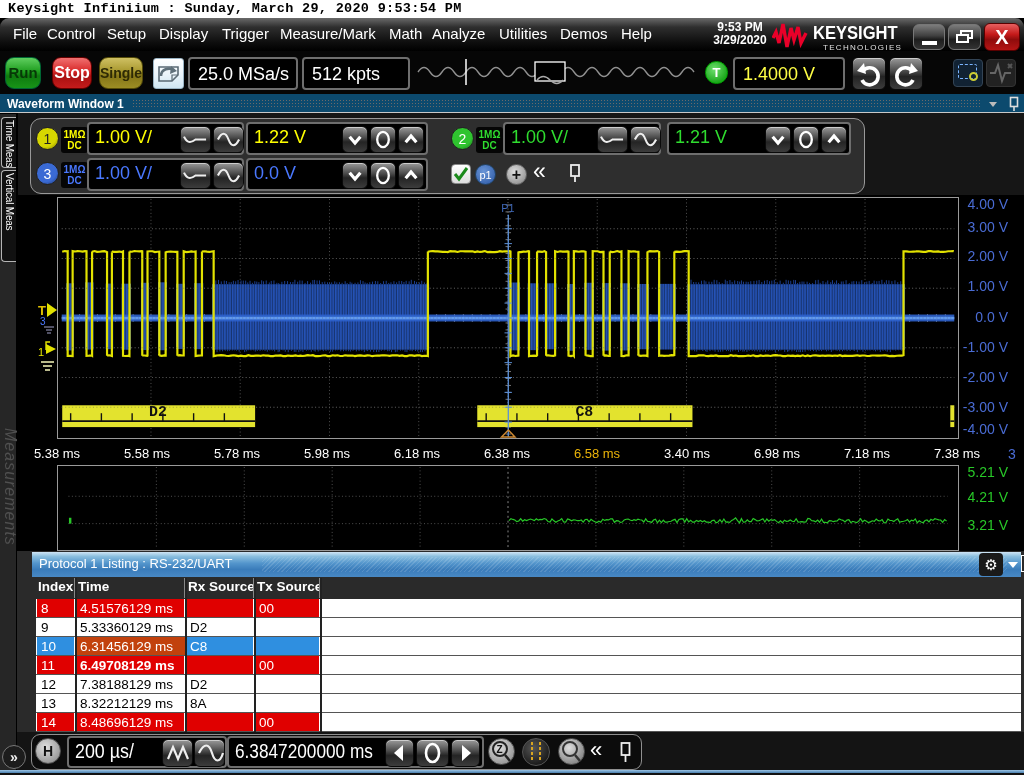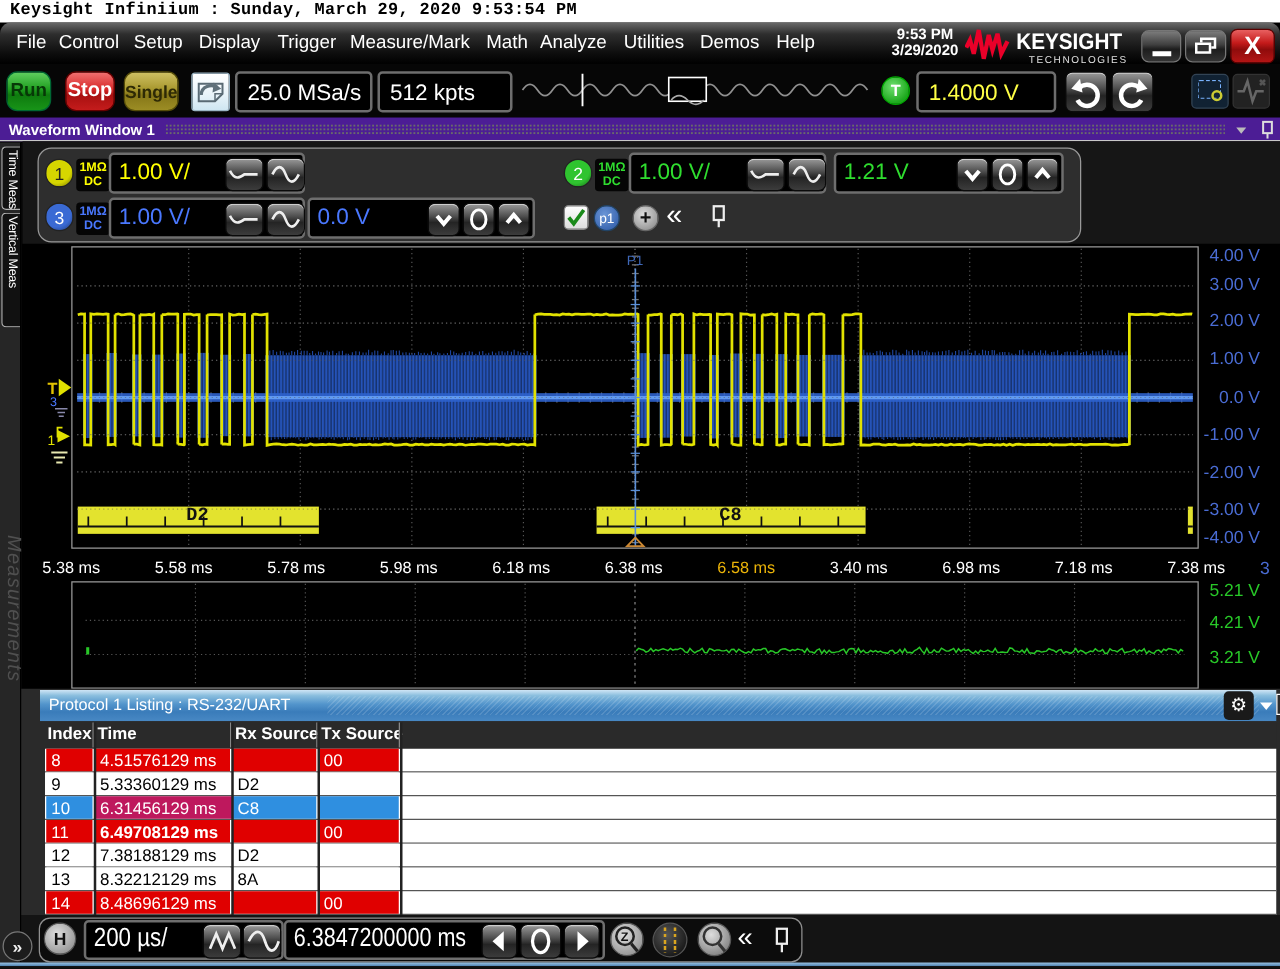--- a/index.html
+++ b/index.html
@@ -81,21 +81,21 @@
   <div class="abs" style="left:15px;top:12px;width:9px;height:9px;border-radius:50%;border:2px solid #cc3;"></div>
  </div>
  <div class="abs" style="left:986px;top:8px;width:30px;height:28px;border-radius:4px;background:#222;border:1px solid #333;">
   <svg width="28" height="26" viewBox="0 0 28 26">
           <path d="M3,13 L8,13 L11,5 L15,21 L18,13 L24,13" fill="none" stroke="#666" stroke-width="2"></path>
           <path d="M21,4 l4,4 M25,4 l-4,4" stroke="#555" stroke-width="2"></path>
         </svg>
  </div>
 </div>
 
-<div class="abs" style="left:0;top:94px;width:1024px;height:19px;background:#4c1d95;border-bottom:1px solid #c8c8c8;padding-left:16px;">
+<div class="abs" style="left:0;top:94px;width:1024px;height:19px;background:#0c4a6e;border-bottom:1px solid #c8c8c8;padding-left:16px;">
  <div class="abs" style="left:7px;top:3px;color:#fff;font-size:12px;font-weight:bold;">Waveform Window 1</div>
  <div class="abs" style="left:132px;top:5px;width:848px;height:9px;background-image:radial-gradient(circle,#6a6a6a 0.6px,transparent 0.7px);background-size:3px 3px;"></div>
  <div class="abs" style="left:989px;top:8px;width:0;height:0;border-left:4.5px solid transparent;border-right:4.5px solid transparent;border-top:5px solid #bbb;"></div>
  <svg class="abs" style="left:1008px;top:2px;" width="12" height="15" viewBox="0 0 12 15">
         <rect x="2.5" y="1.5" width="7" height="9" fill="none" stroke="#ddd" stroke-width="1.6"></rect>
         <line x1="6" y1="11" x2="6" y2="15" stroke="#ddd" stroke-width="1.6"></line>
       </svg>
 </div>
 
 <div class="abs" style="left:17px;top:195px;width:1007px;height:356px;background:#000;"></div>
@@ -116,20 +116,32 @@
 <div class="abs" style="left:36px;top:127px;width:23px;height:23px;border-radius:50%;background:radial-gradient(circle at 40% 35%, #d6d600 20%, #d6d600 60%, #000 140%);border:1px solid #222;color:#222;font-size:14px;text-align:center;line-height:22px;">1</div>
 <div class="abs" style="left:61px;top:127px;width:27px;color:#ffff00;font-size:10px;font-weight:bold;line-height:11px;text-align:center;background:#050505;border-radius:3px;padding:2px 0;">1MΩ<br>DC</div>
 <div class="abs vbox" style="left:87px;top:122px;width:157px;height:33px;">
       <div class="abs gbtn" style="left:91px;top:2px;width:31px;height:27px;"><svg width="100%" height="100%" viewBox="0 0 30 26">
           <path d="M3,10 C7,18 11,16 15,13 L26,13" fill="none" stroke="#eee" stroke-width="2.2"></path>
         </svg></div>
       <div class="abs gbtn" style="left:124px;top:2px;width:31px;height:27px;"><svg width="100%" height="100%" viewBox="0 0 30 26">
           <path d="M4,13 C8,5 12,5 15,13 C18,21 22,21 26,13" fill="none" stroke="#eee" stroke-width="2.2"></path>
         </svg></div>
       <div class="abs" style="left:6px;top:3px;font-size:18px;color:#ffff00;">1.00 V/</div>
+    </div>
+<div class="abs vbox" style="left:246px;top:122px;width:182px;height:33px;">
+      <div class="abs gbtn" style="left:94px;top:2px;width:26px;height:27px;"><svg width="100%" height="100%" viewBox="0 0 26 28">
+          <polyline points="7,11 13,18 19,11" fill="none" stroke="#fff" stroke-width="3.6"></polyline>
+        </svg></div>
+      <div class="abs gbtn" style="left:122px;top:2px;width:26px;height:27px;"><svg width="100%" height="100%" viewBox="0 0 26 28">
+          <ellipse cx="13" cy="14" rx="6.5" ry="8.5" fill="none" stroke="#fff" stroke-width="2.6"></ellipse>
+        </svg></div>
+      <div class="abs gbtn" style="left:150px;top:2px;width:26px;height:27px;"><svg width="100%" height="100%" viewBox="0 0 26 28">
+          <polyline points="7,17 13,10 19,17" fill="none" stroke="#fff" stroke-width="3.6"></polyline>
+        </svg></div>
+      <div class="abs" style="left:6px;top:3px;font-size:18px;color:#ffff00;">1.22 V</div>
     </div>
 <div class="abs" style="left:451px;top:127px;width:23px;height:23px;border-radius:50%;background:radial-gradient(circle at 40% 35%, #2fc42f 20%, #2fc42f 60%, #000 140%);border:1px solid #222;color:#fff;font-size:14px;text-align:center;line-height:22px;">2</div>
 <div class="abs" style="left:476px;top:127px;width:27px;color:#2fdd2f;font-size:10px;font-weight:bold;line-height:11px;text-align:center;background:#050505;border-radius:3px;padding:2px 0;">1MΩ<br>DC</div>
 <div class="abs vbox" style="left:503px;top:122px;width:158px;height:33px;">
       <div class="abs gbtn" style="left:92px;top:2px;width:31px;height:27px;"><svg width="100%" height="100%" viewBox="0 0 30 26">
           <path d="M3,10 C7,18 11,16 15,13 L26,13" fill="none" stroke="#eee" stroke-width="2.2"></path>
         </svg></div>
       <div class="abs gbtn" style="left:125px;top:2px;width:31px;height:27px;"><svg width="100%" height="100%" viewBox="0 0 30 26">
           <path d="M4,13 C8,5 12,5 15,13 C18,21 22,21 26,13" fill="none" stroke="#eee" stroke-width="2.2"></path>
         </svg></div>
@@ -532,21 +544,21 @@
     <div class="abs" style="left:76px;top:599px;width:108px;height:17.5px;background:#e00000;color:#fff;font-size:13.5px;line-height:19px;padding-left:4px;overflow:hidden;">4.51576129 ms</div>
     <div class="abs" style="left:186px;top:599px;width:67px;height:17.5px;background:#e00000;color:#fff;font-size:13.5px;line-height:19px;padding-left:4px;overflow:hidden;"></div>
     <div class="abs" style="left:255px;top:599px;width:64px;height:17.5px;background:#e00000;color:#fff;font-size:13.5px;line-height:19px;padding-left:4px;overflow:hidden;">00</div>
     <div class="abs" style="left:36px;top:618px;width:985px;height:19px;background:#fff;border-bottom:1.5px solid #555;"></div>
     <div class="abs" style="left:37px;top:618px;width:37px;height:17.5px;background:#fff;color:#000;font-size:13.5px;line-height:19px;padding-left:4px;overflow:hidden;">9</div>
     <div class="abs" style="left:76px;top:618px;width:108px;height:17.5px;background:#fff;color:#000;font-size:13.5px;line-height:19px;padding-left:4px;overflow:hidden;">5.33360129 ms</div>
     <div class="abs" style="left:186px;top:618px;width:67px;height:17.5px;background:#fff;color:#000;font-size:13.5px;line-height:19px;padding-left:4px;overflow:hidden;">D2</div>
     <div class="abs" style="left:255px;top:618px;width:64px;height:17.5px;background:#fff;color:#000;font-size:13.5px;line-height:19px;padding-left:4px;overflow:hidden;"></div>
     <div class="abs" style="left:36px;top:637px;width:985px;height:19px;background:#fff;border-bottom:1.5px solid #555;"></div>
     <div class="abs" style="left:37px;top:637px;width:37px;height:17.5px;background:#2f8fe0;color:#fff;font-size:13.5px;line-height:19px;padding-left:4px;overflow:hidden;">10</div>
-    <div class="abs" style="left:76px;top:637px;width:111px;height:17.5px;background:#be185d;color:#fff;font-size:13.5px;line-height:19px;padding-left:4px;overflow:hidden;">6.31456129 ms</div>
+    <div class="abs" style="left:76px;top:637px;width:111px;height:17.5px;background:#c2410c;color:#fff;font-size:13.5px;line-height:19px;padding-left:4px;overflow:hidden;">6.31456129 ms</div>
     <div class="abs" style="left:186px;top:637px;width:67px;height:17.5px;background:#2f8fe0;color:#fff;font-size:13.5px;line-height:19px;padding-left:4px;overflow:hidden;">C8</div>
     <div class="abs" style="left:255px;top:637px;width:64px;height:17.5px;background:#2f8fe0;color:#fff;font-size:13.5px;line-height:19px;padding-left:4px;overflow:hidden;"></div>
     <div class="abs" style="left:36px;top:656px;width:985px;height:19px;background:#fff;border-bottom:1.5px solid #555;"></div>
     <div class="abs" style="left:37px;top:656px;width:37px;height:17.5px;background:#e00000;color:#fff;font-size:13.5px;line-height:19px;padding-left:4px;overflow:hidden;">11</div>
     <div class="abs" style="left:76px;top:656px;width:108px;height:17.5px;background:#e00000;color:#fff;font-size:13.5px;line-height:19px;padding-left:4px;overflow:hidden;font-weight:bold;">6.49708129 ms</div>
     <div class="abs" style="left:186px;top:656px;width:67px;height:17.5px;background:#e00000;color:#fff;font-size:13.5px;line-height:19px;padding-left:4px;overflow:hidden;"></div>
     <div class="abs" style="left:255px;top:656px;width:64px;height:17.5px;background:#e00000;color:#fff;font-size:13.5px;line-height:19px;padding-left:4px;overflow:hidden;">00</div>
     <div class="abs" style="left:36px;top:675px;width:985px;height:19px;background:#fff;border-bottom:1.5px solid #555;"></div>
     <div class="abs" style="left:37px;top:675px;width:37px;height:17.5px;background:#fff;color:#000;font-size:13.5px;line-height:19px;padding-left:4px;overflow:hidden;">12</div>
     <div class="abs" style="left:76px;top:675px;width:108px;height:17.5px;background:#fff;color:#000;font-size:13.5px;line-height:19px;padding-left:4px;overflow:hidden;">7.38188129 ms</div>

